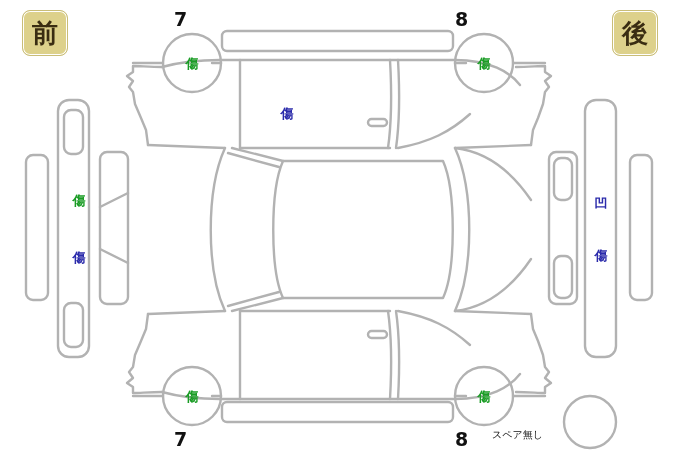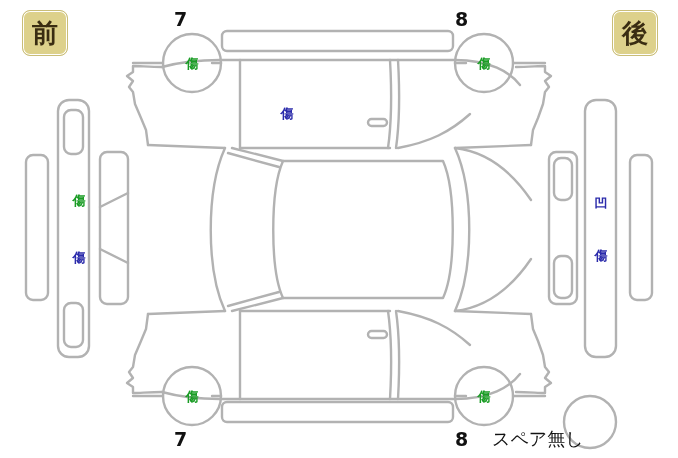--- a/index.html
+++ b/index.html
@@ -65,21 +65,21 @@
     line-height: 1;
     transform: translate(-50%, -50%);
     white-space: nowrap;
   }
 
   #spare-label {
     position: absolute;
     left: 492px;
     top: 430px;
     font-family: "DejaVu Sans", sans-serif;
-    font-size: 18px;
+    font-size: 10px;
     color: #111111;
     line-height: 1;
     white-space: nowrap;
   }
 </style>
 </head>
 <body>
 
 <div id="app">
 

